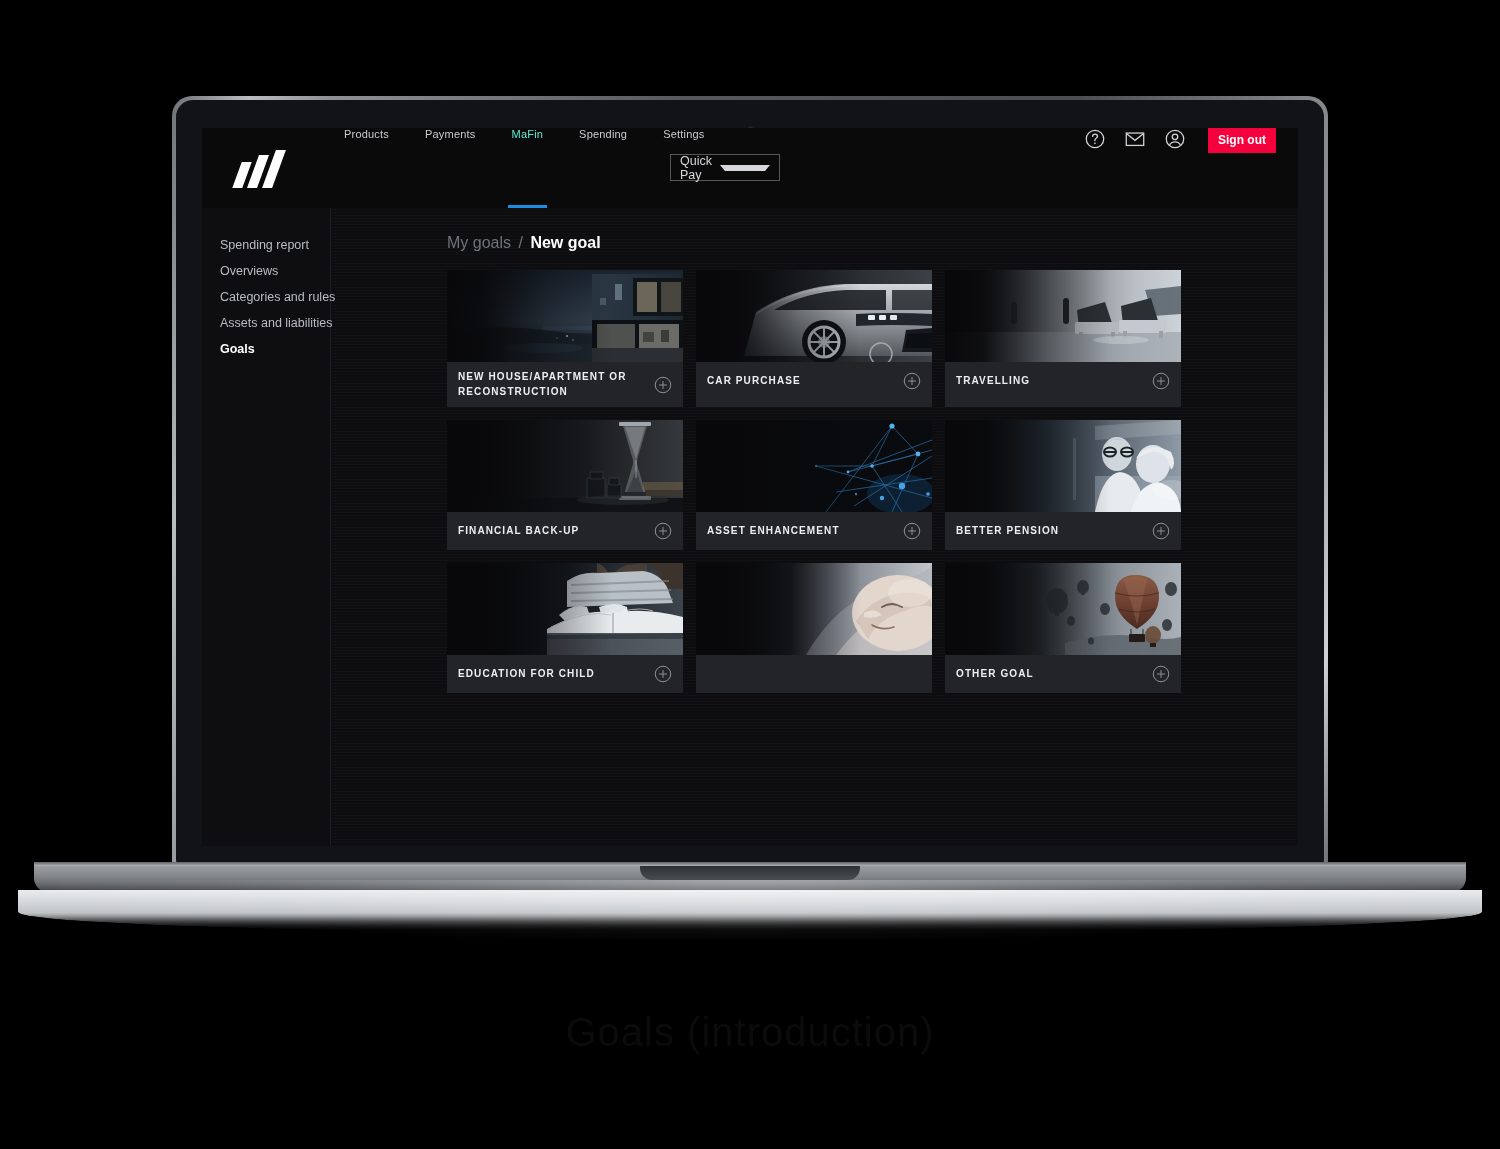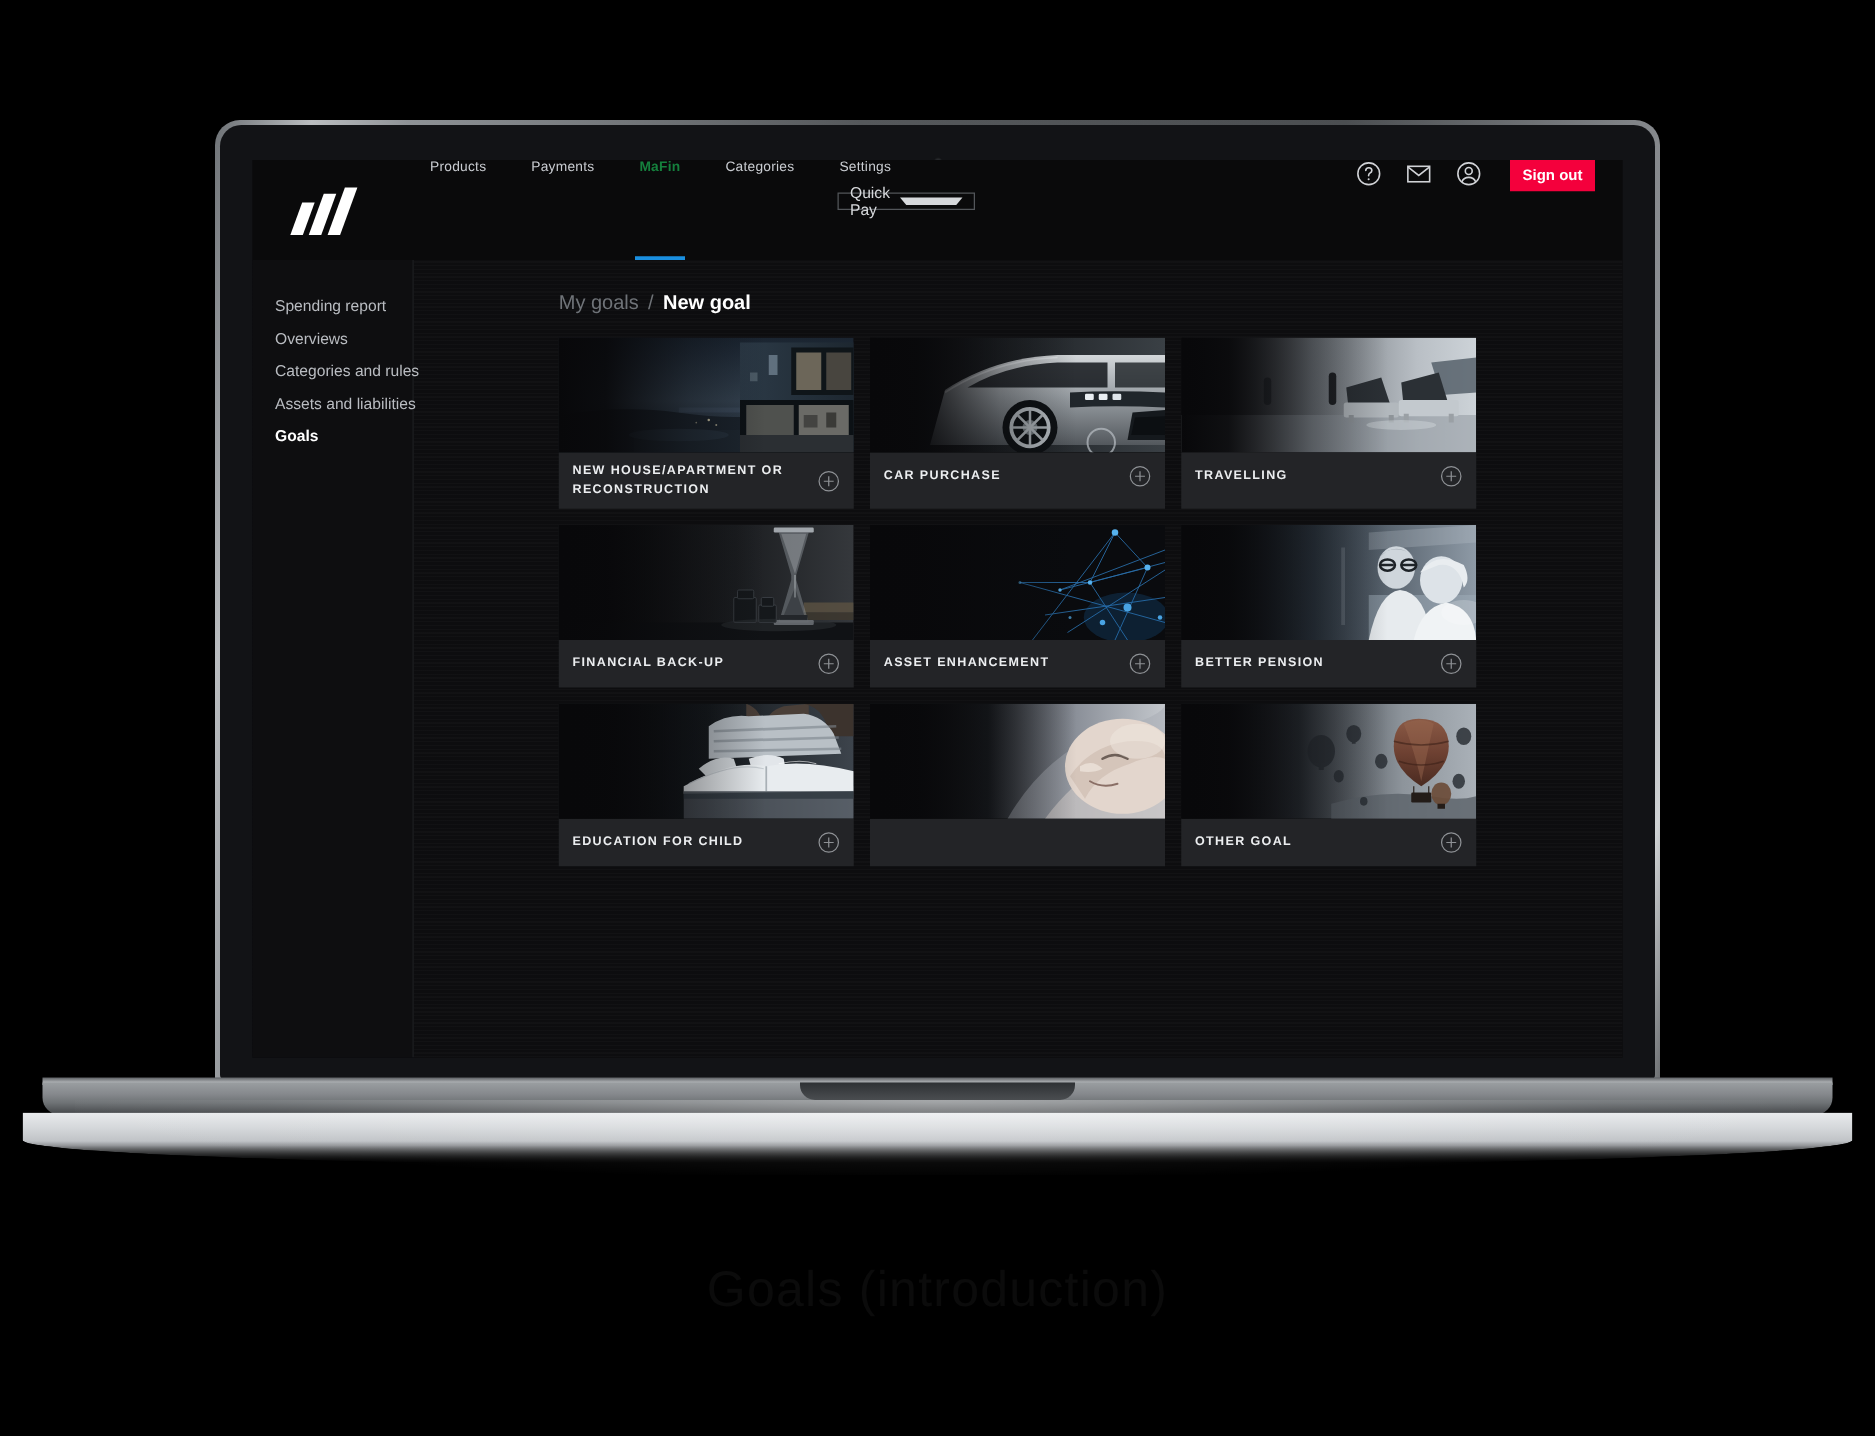--- a/index.html
+++ b/index.html
@@ -130,36 +130,36 @@
     display: flex;
     align-items: flex-start;
     padding: 0 18px;
     color: #c9ccd1;
     font-size: 11px;
     letter-spacing: 0.2px;
     cursor: pointer;
     white-space: nowrap;
   }
   .nav-item.active {
-    color: #15803d;
-    font-weight: bold;
+    color: #5eead4;
+    font-weight: normal;
   }
   .nav-item.active::after {
     content: "";
     position: absolute;
     left: 14px; right: 14px;
     bottom: 0;
     height: 3px;
     background: #1a8fe0;
   }
 
   .quickpay {
     position: absolute;
     left: 468px; top: 26px;
-    width: 110px; height: 14px;
+    width: 110px; height: 27px;
     border: 1px solid #53565a;
     background: #0a0a0b;
     display: flex;
     align-items: center;
     padding: 0 9px;
     box-sizing: border-box;
     cursor: pointer;
     justify-content: center;
   }
   .quickpay span {
@@ -321,21 +321,21 @@
         <div class="nav-item">
             <span>Products</span>
           </div>
         <div class="nav-item">
             <span>Payments</span>
           </div>
         <div class="nav-item active">
             <span>MaFin</span>
           </div>
         <div class="nav-item">
-            <span>Categories</span>
+            <span>Spending</span>
           </div>
         <div class="nav-item">
             <span>Settings</span>
           </div>
       </div>
 
       <div class="quickpay">
         <span>Quick Pay</span>
         <span class="caret"></span>
       </div>

